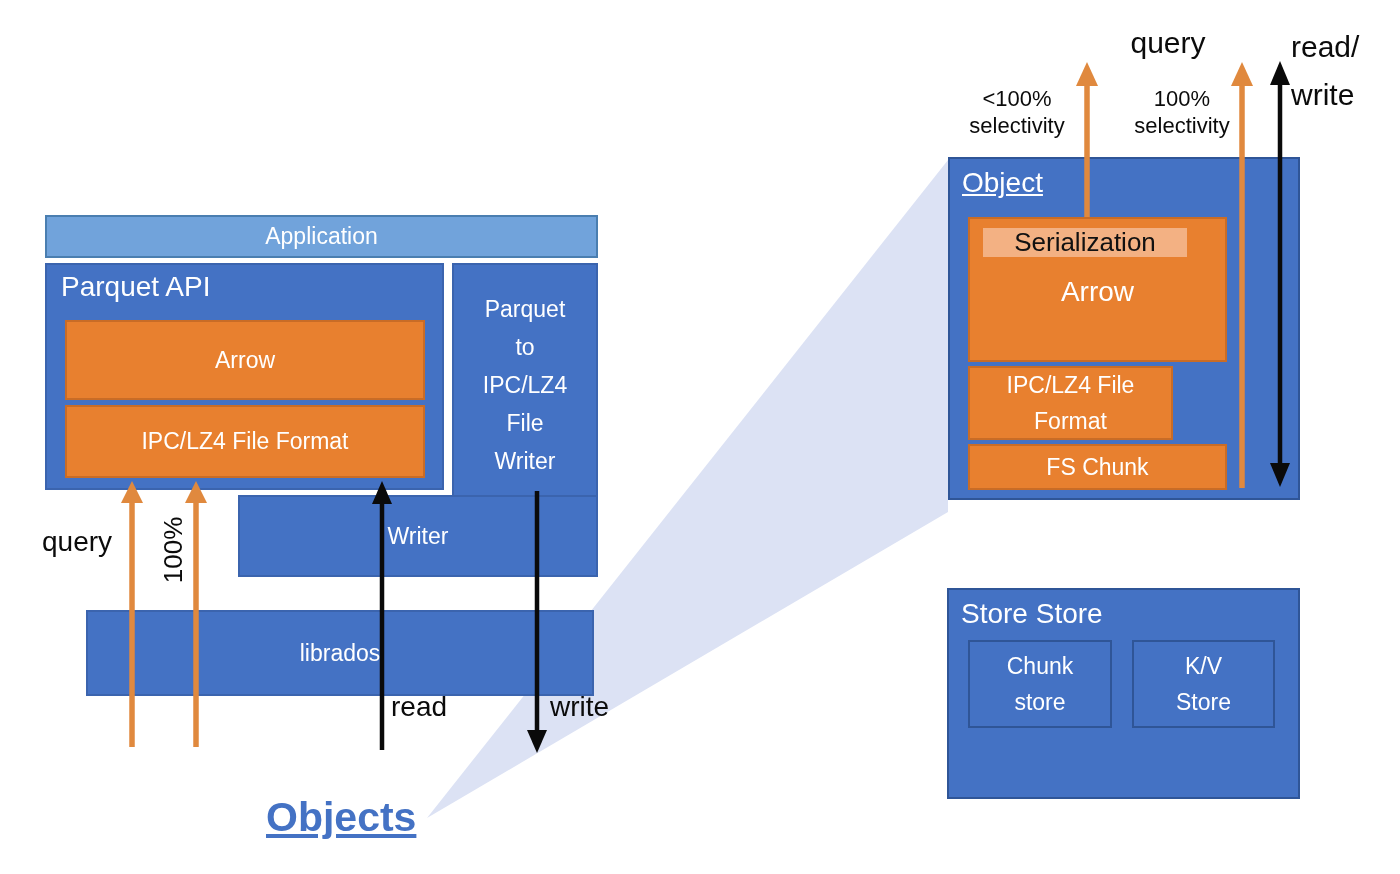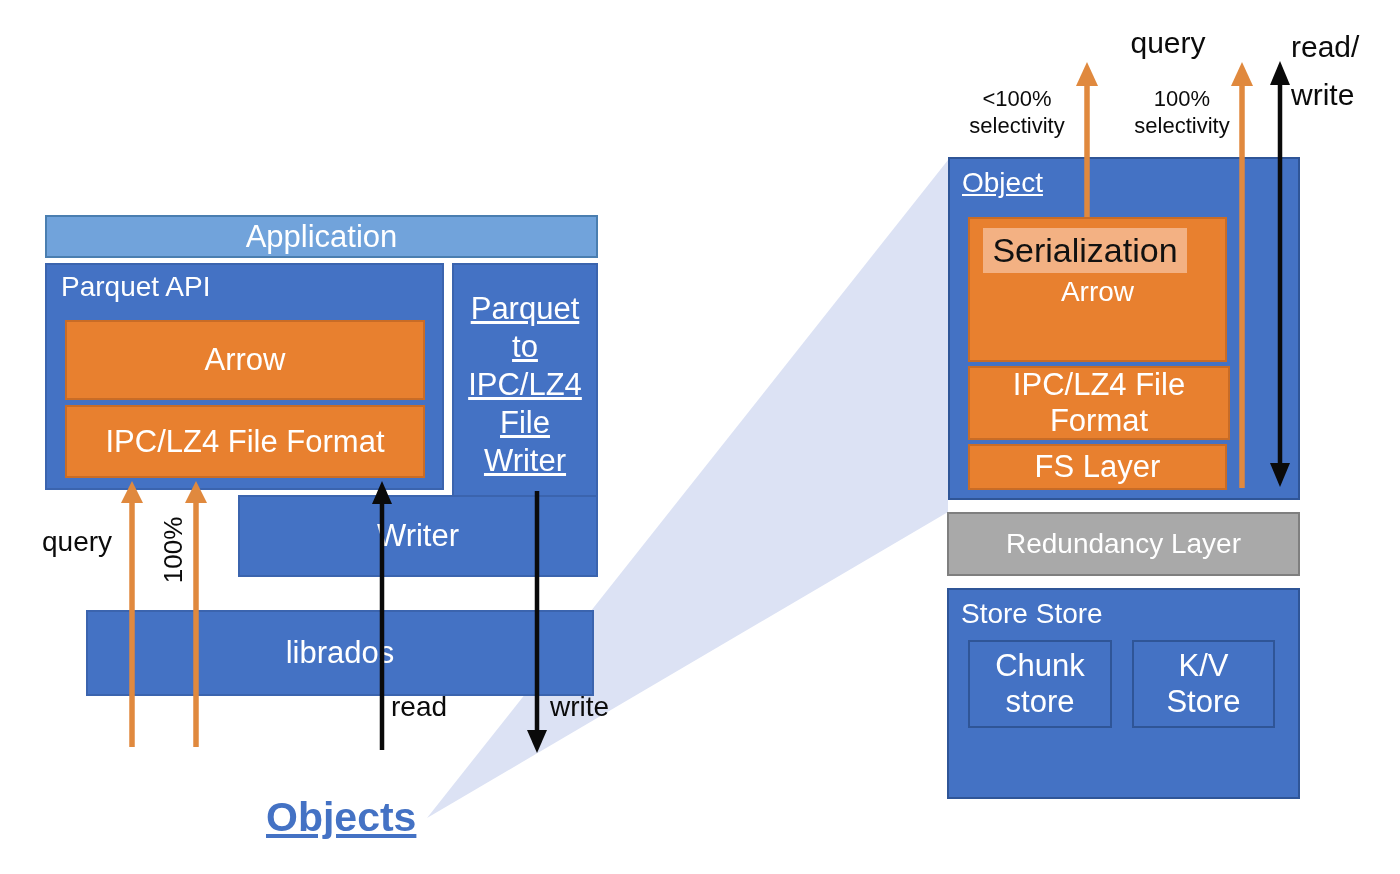--- a/index.html
+++ b/index.html
@@ -17,21 +17,21 @@
   .arrow-layer{z-index:2;}
   .box{position:absolute;box-sizing:border-box;display:flex;align-items:center;justify-content:center;
     color:#fff;white-space:pre-line;text-align:center;z-index:1;}
   .blue-l{background:var(--box-blue);border:2px solid var(--blue-soft-border);}
   .blue-r{background:var(--box-blue);border:2px solid var(--box-blue-border);}
   .lightbar{background:var(--light-bar-fill);border:2px solid var(--light-bar-border);}
   .orangebox{background:var(--orange-fill);border:2px solid var(--orange-border);}
   .graybox{background:var(--gray-fill);border:2px solid var(--gray-border);}
   .salmon{background:var(--salmon-fill);color:#111;}
   .hdr{position:absolute;box-sizing:border-box;color:#fff;font-size:28px;z-index:2;}
-  .f27{font-size:31px;}
+  .f27{font-size:23px;}
   .f28{font-size:28px;}
   .blk{position:absolute;color:#0b0b0b;z-index:3;white-space:pre-line;}
   .rot{display:flex;align-items:center;justify-content:center;transform:rotate(-90deg);}
   .objects{font-size:41px;font-weight:bold;color:var(--objects-text);}
 </style>
 </head>
 <body>
 
 <div class="canvas">
 
@@ -41,49 +41,48 @@
 
   <div class="box lightbar f27" style="left:45px;top:215px;width:553px;height:43px;">Application</div>
 
   <div class="box blue-l" style="left:45px;top:263px;width:399px;height:227px;"></div>
   <div class="hdr" style="left:61px;top:271px;">Parquet API</div>
 
   <div class="box orangebox f27" style="left:65px;top:320px;width:360px;height:80px;">Arrow</div>
 
   <div class="box orangebox f27" style="left:65px;top:405px;width:360px;height:73px;">IPC/LZ4 File Format</div>
 
-  <div class="box blue-l f27" style="left:452px;top:263px;width:146px;height:244px;line-height:38px;text-decoration:underline;">Parquet
+  <div class="box blue-l f27" style="left:452px;top:263px;width:146px;height:244px;line-height:38px;">Parquet
 to
 IPC/LZ4
 File
 Writer</div>
 
   <div class="box blue-l f27" style="left:238px;top:495px;width:360px;height:82px;">Writer</div>
 
   <div class="box blue-l f27" style="left:86px;top:590px;width:508px;height:86px;margin-top:20px;">librados</div>
 
   <div class="blk f28" style="left:42px;top:526px;">query</div>
   <div class="blk rot" style="left:138px;top:519px;width:70px;height:62px;font-size:26px;">100%</div>
   <div class="blk f28" style="left:391px;top:691px;">read</div>
   <div class="blk f28" style="left:550px;top:691px;">write</div>
   <div class="blk objects" style="left:266px;top:794px;text-decoration:underline;">Objects</div>
 
   <div class="box blue-r" style="left:948px;top:157px;width:352px;height:343px;"></div>
   <div class="hdr" style="left:962px;top:167px;text-decoration:underline;">Object</div>
 
   <div class="box orangebox" style="left:968px;top:217px;width:259px;height:145px;"></div>
-  <div class="box salmon" style="left:983px;top:228px;width:204px;height:45px;font-size:34px;">Serialization</div>
+  <div class="box salmon" style="left:983px;top:228px;width:204px;height:29px;font-size:26px;">Serialization</div>
   <div class="box f28" style="left:968px;top:275px;width:259px;height:34px;">Arrow</div>
 
-  <div class="box orangebox f27" style="left:968px;top:366px;width:262px;height:74px;line-height:36px;">IPC/LZ4 File
+  <div class="box orangebox f27" style="left:968px;top:366px;width:205px;height:74px;line-height:36px;">IPC/LZ4 File
 Format</div>
 
-  <div class="box orangebox f27" style="left:968px;top:444px;width:259px;height:46px;">FS Layer</div>
+  <div class="box orangebox f27" style="left:968px;top:444px;width:259px;height:46px;">FS Chunk</div>
 
-  <div class="box graybox f28" style="left:947px;top:512px;width:353px;height:64px;">Redundancy Layer</div>
 
   <div class="box blue-r" style="left:947px;top:588px;width:353px;height:211px;"></div>
   <div class="hdr" style="left:961px;top:598px;">Store Store</div>
 
   <div class="box blue-r f27" style="left:1132px;top:640px;width:143px;height:88px;line-height:36px;">K/V
 Store</div>
   <div class="box blue-r f27" style="left:968px;top:640px;width:144px;height:88px;line-height:36px;">Chunk
 store</div>
 
   <div class="blk" style="left:1118px;top:26px;width:100px;text-align:center;font-size:30px;">query</div>

